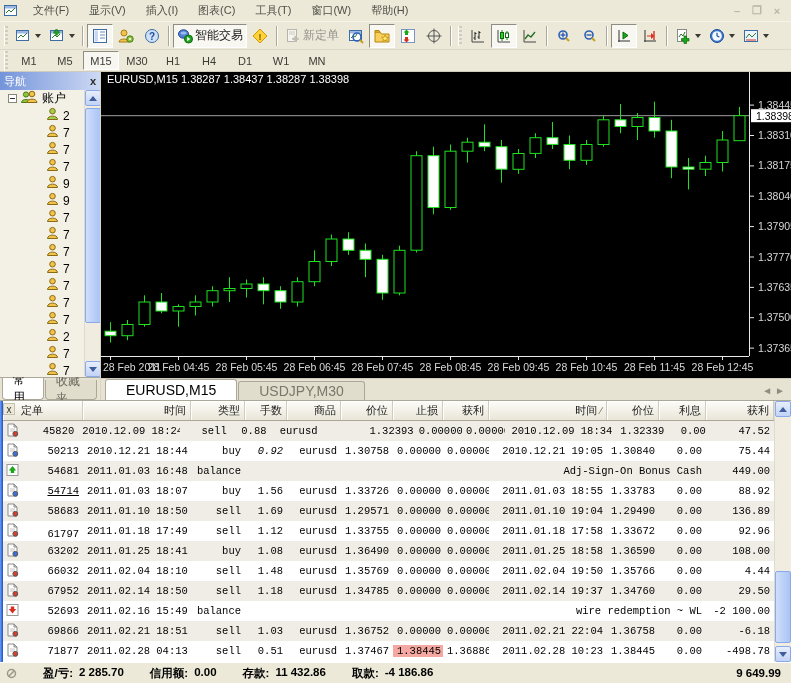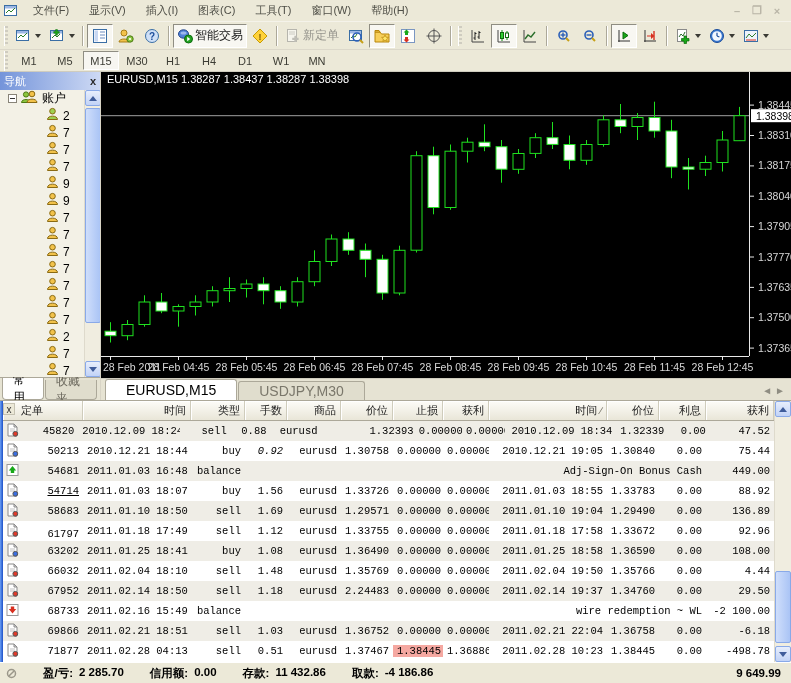--- a/index.html
+++ b/index.html
@@ -787,35 +787,35 @@
                 <line x1="4" y1="6" x2="9" y2="6" stroke="#c4c4c4"></line>
                 <line x1="4" y1="8" x2="9" y2="8" stroke="#c4c4c4"></line>
                 <circle cx="9.3" cy="10.8" r="2.4" fill="#e03a2a" stroke="#555"></circle>
               </svg></span>
             <span>67952</span>
           </div>
           <div class="t-cell" style="width: 108px;">2011.02.14 18:50</div>
           <div class="t-cell" style="width: 54px;">sell</div>
           <div class="t-cell" style="width: 42px;">1.18</div>
           <div class="t-cell" style="width: 54px;">eurusd</div>
-          <div class="t-cell" style="width: 52px;">2.24483</div>
+          <div class="t-cell" style="width: 52px;">1.34785</div>
           <div class="t-cell" style="width: 50px;">0.00000</div>
           <div class="t-cell" style="width: 46px;">0.00000</div>
           <div class="t-cell" style="width: 118px;">2011.02.14 19:37</div>
           <div class="t-cell" style="width: 52px;">1.34760</div>
           <div class="t-cell" style="width: 47px;">0.00</div>
           <div class="t-cell" style="width: 68px;">29.50</div>
         </div>
         <div class="t-row even">
           <div class="t-cell order" style="width: 80px;">
             <span><svg width="13" height="14" viewBox="0 0 13 14">
                 <rect x="1" y="1.5" width="11" height="11" fill="#fff" stroke="#9a9a9a"></rect>
                 <path d="M8.2 6V3.5H4.8V6h-2l3.7 4.5L10.2 6z" fill="#d83020"></path>
               </svg></span>
-            <span>68733</span>
+            <span>52693</span>
           </div>
           <div class="t-cell" style="width: 108px;">2011.02.16 15:49</div>
           <div class="t-cell" style="width: 54px;">balance</div>
           <div class="t-cell" style="width: 461px;">wire redemption ~ WL</div>
           <div class="t-cell" style="width: 68px;">-2 100.00</div>
         </div>
         <div class="t-row odd">
           <div class="t-cell order" style="width: 80px;">
             <span><svg width="13" height="14" viewBox="0 0 13 14">
                 <path d="M2 1h6l3 3v9H2z" fill="#fff" stroke="#8a8a8a"></path>

